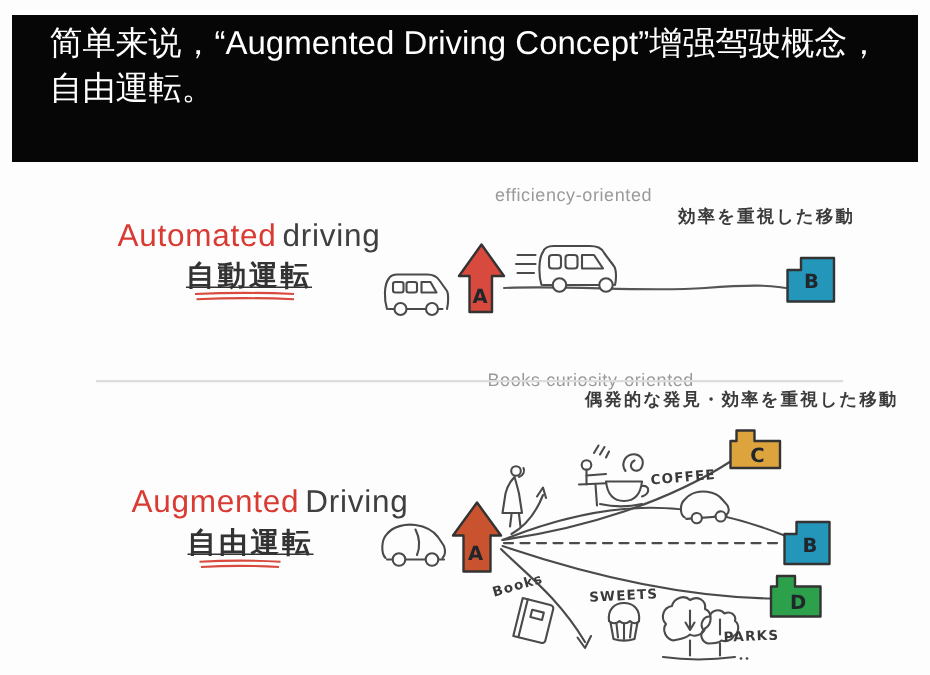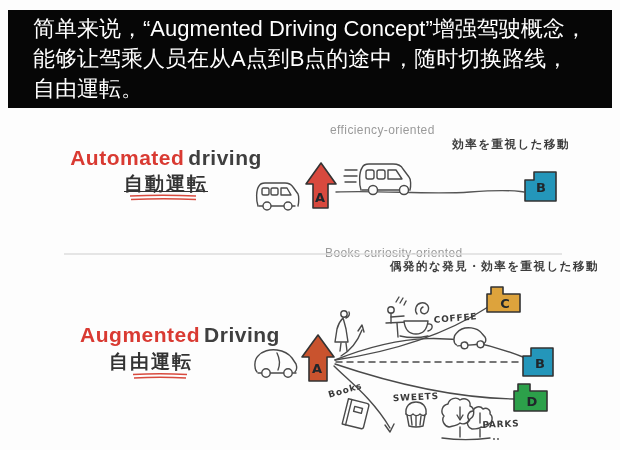--- a/index.html
+++ b/index.html
@@ -5,52 +5,51 @@
   html,body{margin:0;padding:0;}
   body{width:620px;height:450px;position:relative;overflow:hidden;background:#fdfdfd;
        font-family:"Liberation Sans",sans-serif;}
   .abs{position:absolute;}
   
   .banner{left:8px;top:10px;width:604px;height:98px;background:#060606;
           box-sizing:border-box;padding:4px 8px 0 25px;}
   .banner-line{color:#fff;font-size:22px;line-height:30px;white-space:nowrap;
                font-weight:400;letter-spacing:0;}
   
-  .sec-title{width:224px;text-align:center;font-size:21px;font-weight:700;
+  .sec-title{width:224px;text-align:center;font-size:21px;font-weight:400;
              color:#3f3f3f;letter-spacing:.5px;white-space:nowrap;}
   .sec-title .hl{color:#d93a32;}
   .sec-title .rest{margin-left:4px;}
   .sec-sub{width:224px;text-align:center;font-size:19px;font-weight:700;
            color:#333;letter-spacing:2px;white-space:nowrap;}
   .cap-en{font-size:12px;color:#9a9a9a;letter-spacing:.4px;}
   .cap-ja{text-align:right;font-size:11.5px;font-weight:700;color:#3b3b3b;letter-spacing:1.5px;}
   svg text{font-family:"DejaVu Sans",sans-serif;}
   .block-letter{font-size:13px;font-weight:600;fill:#20262b;}
   .hand-label{font-size:9px;font-weight:600;fill:#3a3a3a;letter-spacing:.8px;}
 </style>
 </head>
 <body>
 
 <div class="abs banner">
   <div class="banner-line">简单来说，“Augmented Driving Concept”增强驾驶概念，</div>
-  <div class="banner-line">能够让驾乘人员在从A点到B点的途中，随时切换路线，</div>
   <div class="banner-line">自由運転。</div>
 </div>
 
 <div class="abs sec-title" style="left:54px;top:146px;">
   <span class="hl">Automated</span><span class="rest">driving</span>
 </div>
 <div class="abs sec-sub" style="left:54px;top:171px;text-decoration:underline;">自動運転</div>
 <div class="abs cap-en" style="left:330px;top:123px;width:240px;">efficiency-oriented</div>
 <div class="abs cap-ja" style="left:330px;top:137px;width:240px;">効率を重視した移動</div>
 
 <div class="abs sec-title" style="left:68px;top:323px;">
   <span class="hl">Augmented</span><span class="rest">Driving</span>
 </div>
-<div class="abs sec-sub" style="left:39px;top:349px;">自由運転</div>
+<div class="abs sec-sub" style="left:55px;top:349px;text-decoration:underline;">自由運転</div>
 <div class="abs cap-en" style="left:325px;top:246px;width:264px;">Books curiosity-oriented</div>
 <div class="abs cap-ja" style="left:315px;top:259px;width:284px;">偶発的な発見・効率を重視した移動</div>
 
 <svg class="abs" style="left:0;top:0;" width="620" height="450" viewBox="0 0 620 450">
 
   <g fill="none" stroke-width="1.4">
     <path d="M130,196 q33,-1.5 66,0" stroke="#d84a3e"></path>
     <path d="M131,199.5 q33,-1.5 65,0" stroke="#d84a3e"></path>
   </g>
   <g fill="none" stroke-width="1.4">

